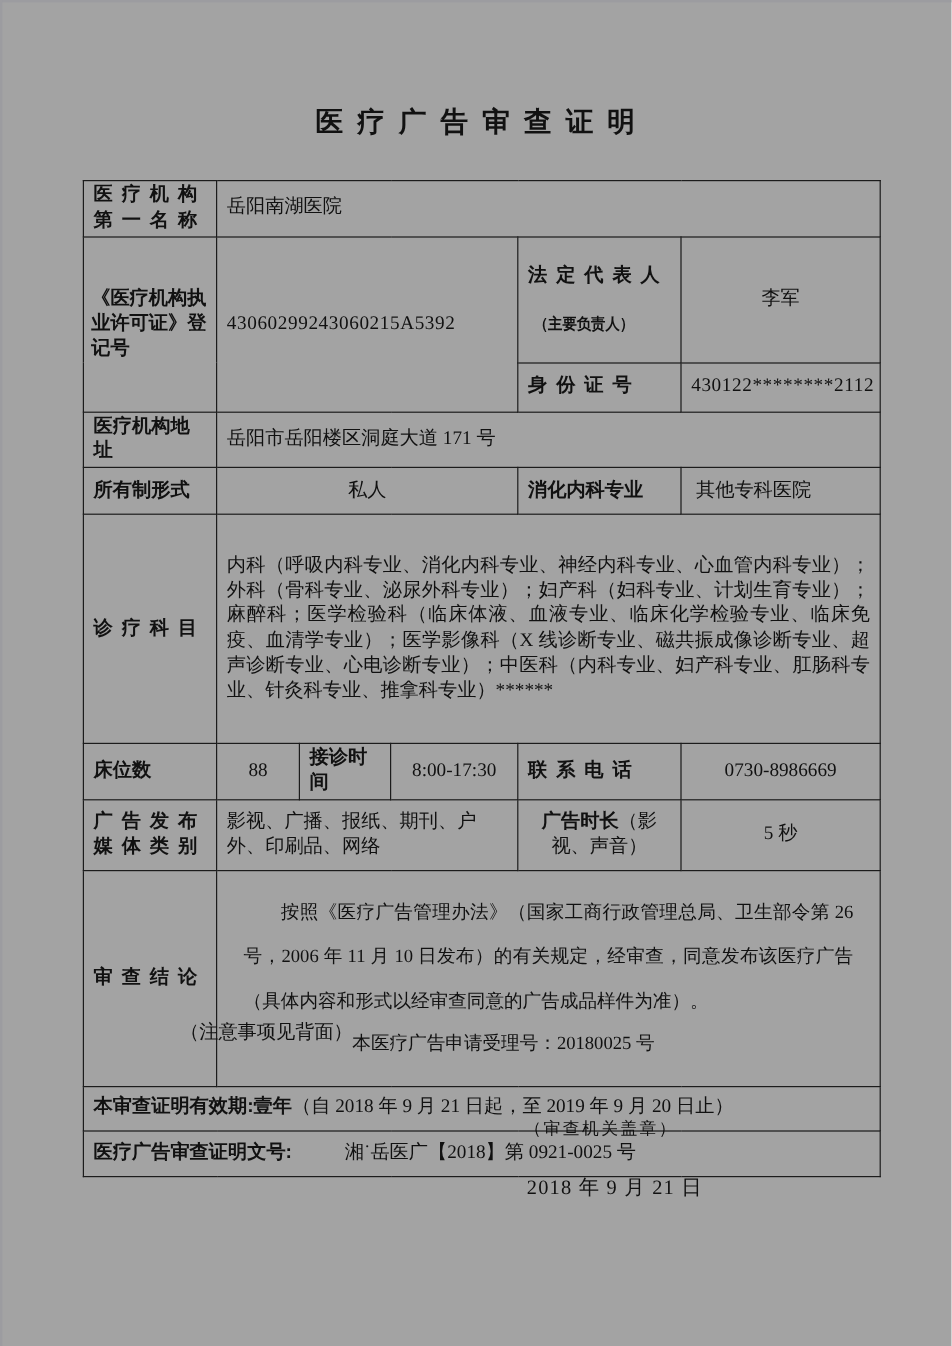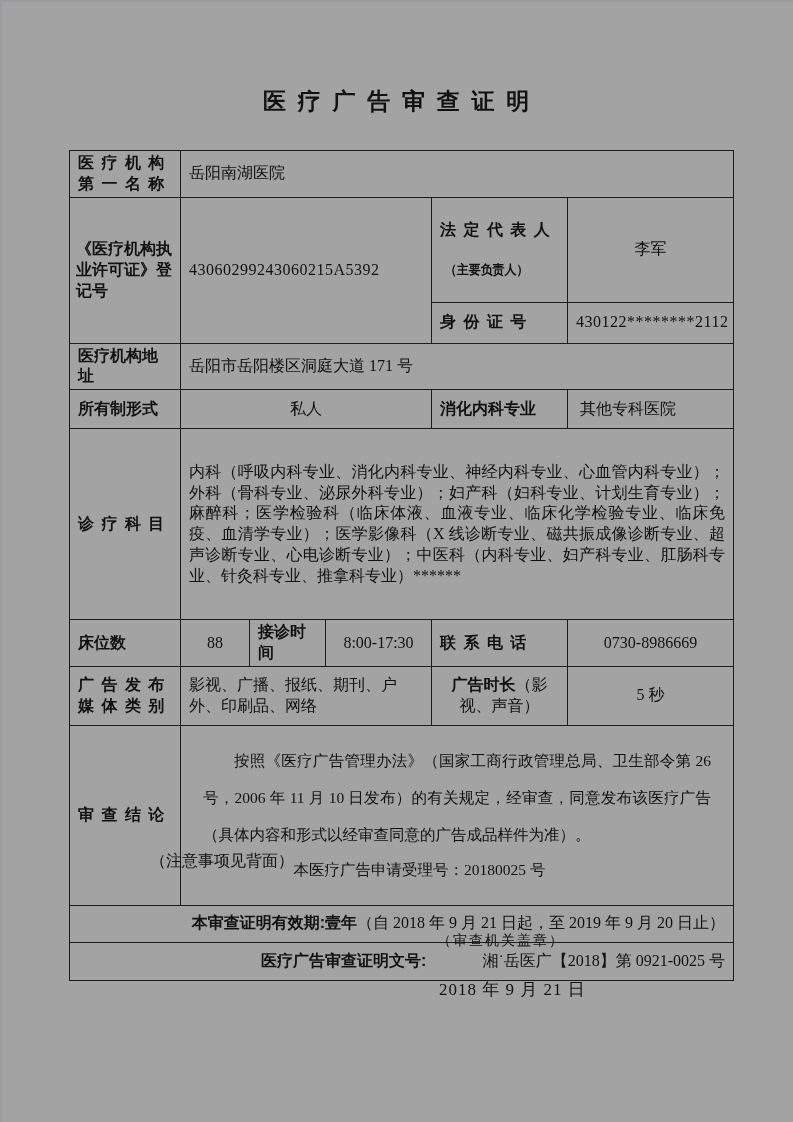--- a/index.html
+++ b/index.html
@@ -72,26 +72,26 @@
     padding: 4px 10px 0 10px;
     font-size: 15.5px;
     line-height: 37px;
   }
   .concl-receipt {
     text-align: center;
     padding: 0 85px 6px 10px;
     font-size: 15.5px;
     line-height: 34px;
   }
-  .full-row-cell { text-align: right; padding-left: 12px; }
+  .full-row-cell { text-align: left; padding-left: 12px; }
   .bold-inline {
     font-weight: bold;
     font-family: "Liberation Sans", "DejaVu Sans", sans-serif;
   }
-  .doc-no-value { margin-left: 56px; }
+  .doc-no-value { margin-left: 44px; }
   .media-val { line-height: 30px; padding: 2px 14px; }
   .duration-lbl { text-align: center; line-height: 29px; padding: 2px 6px; }
   .duration-lbl .paren { font-weight: normal; font-family: "Liberation Serif", "DejaVu Serif", serif; }
   .note {
     position: absolute;
     top: 846px;
     left: 112px;
     font-size: 16px;
     line-height: 22px;
   }

